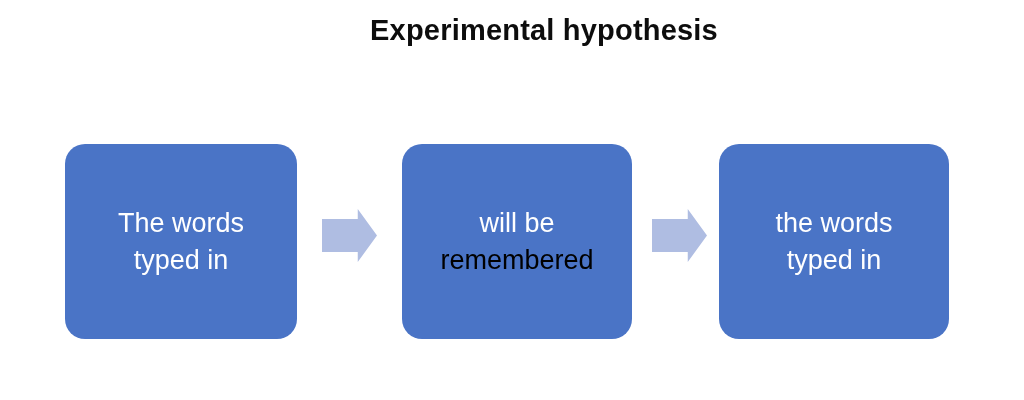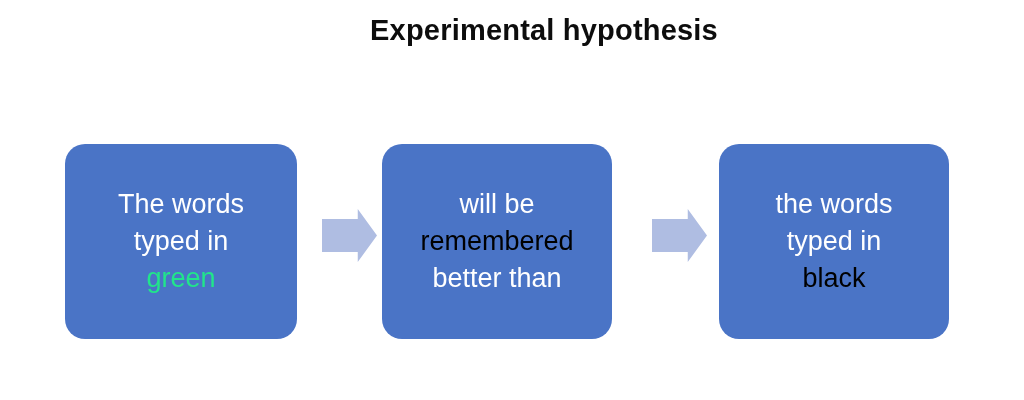--- a/index.html
+++ b/index.html
@@ -34,21 +34,21 @@
     display: flex;
     flex-direction: column;
     justify-content: center;
     align-items: center;
     text-align: center;
     font-size: 27px;
     line-height: 37px;
     font-weight: 400;
   }
   .box-0 { left: 65px;  width: 232px; }
-  .box-1 { left: 382px; width: 230px; }
+  .box-1 { left: 402px; width: 230px; }
   .box-2 { left: 719px; width: 230px; }
   .arrow {
     position: absolute;
     top: 209px;
     width: 55px;
     height: 53px;
     clip-path: polygon(0% 19%, 65% 19%, 65% 0%, 100% 50%, 65% 100%, 65% 81%, 0% 81%);
   }
   .arrow-0 { left: 322px; }
   .arrow-1 { left: 652px; }
@@ -56,28 +56,25 @@
 </head>
 <body>
 
 <div class="canvas" style="background: rgb(255, 255, 255);">
   <h1 class="title" style="color: rgb(13, 13, 13);">Experimental hypothesis</h1>
 
   <div class="diagram">
     <div class="box box-0" style="background: rgb(74, 116, 198);">
         <div style="color: rgb(255, 255, 255);">The words</div>
         <div style="color: rgb(255, 255, 255);">typed in</div>
-        <div style="color: rgb(33, 229, 139);">green</div>
       </div>
     <div class="arrow arrow-0" style="background: rgb(175, 189, 226);"></div>
     <div class="box box-1" style="background: rgb(74, 116, 198);">
         <div style="color: rgb(255, 255, 255);">will be</div>
         <div style="color: #000000;">remembered</div>
-        <div style="color: rgb(255, 255, 255);">better than</div>
       </div>
     <div class="arrow arrow-1" style="background: rgb(175, 189, 226);"></div>
     <div class="box box-2" style="background: rgb(74, 116, 198);">
         <div style="color: rgb(255, 255, 255);">the words</div>
         <div style="color: rgb(255, 255, 255);">typed in</div>
-        <div style="color: rgb(0, 0, 0);">black</div>
       </div>
   </div>
 </div>
 
 </body></html>

